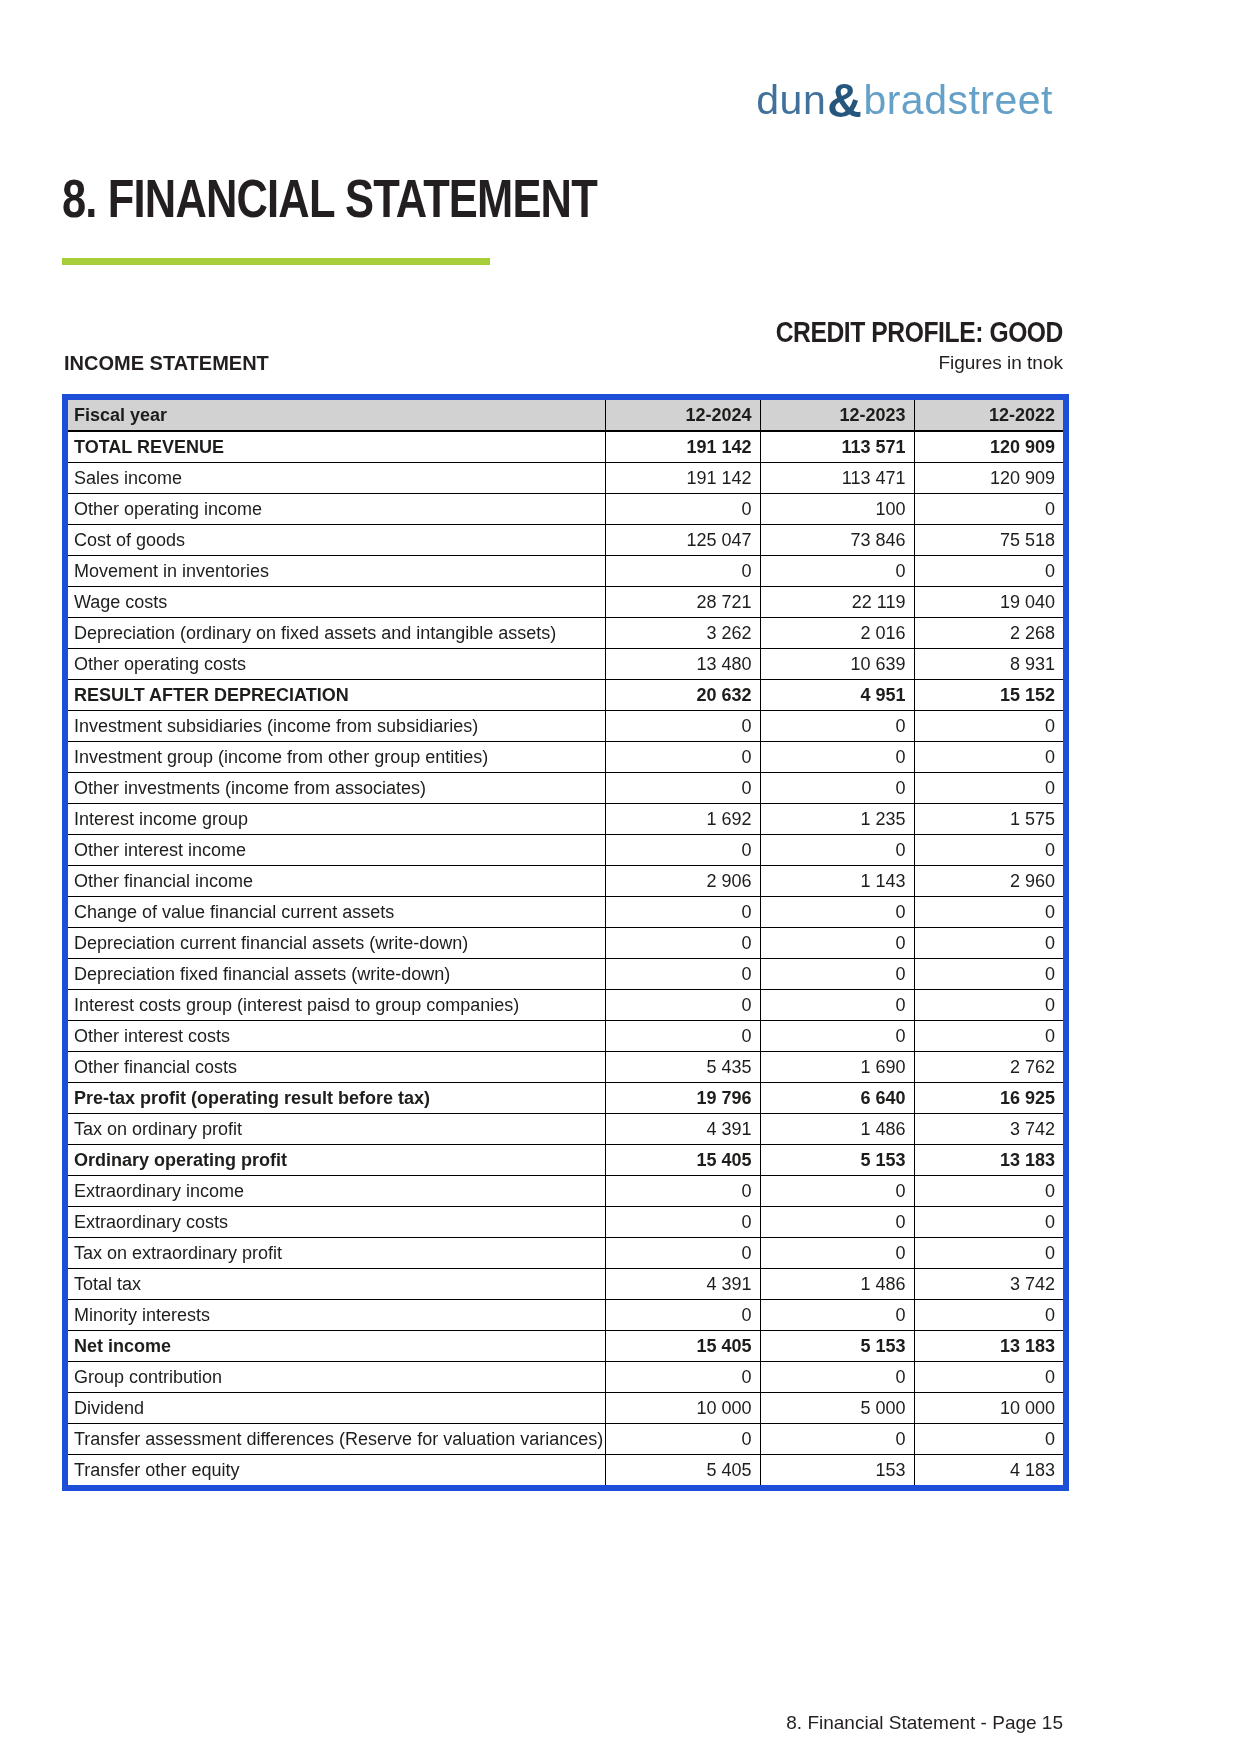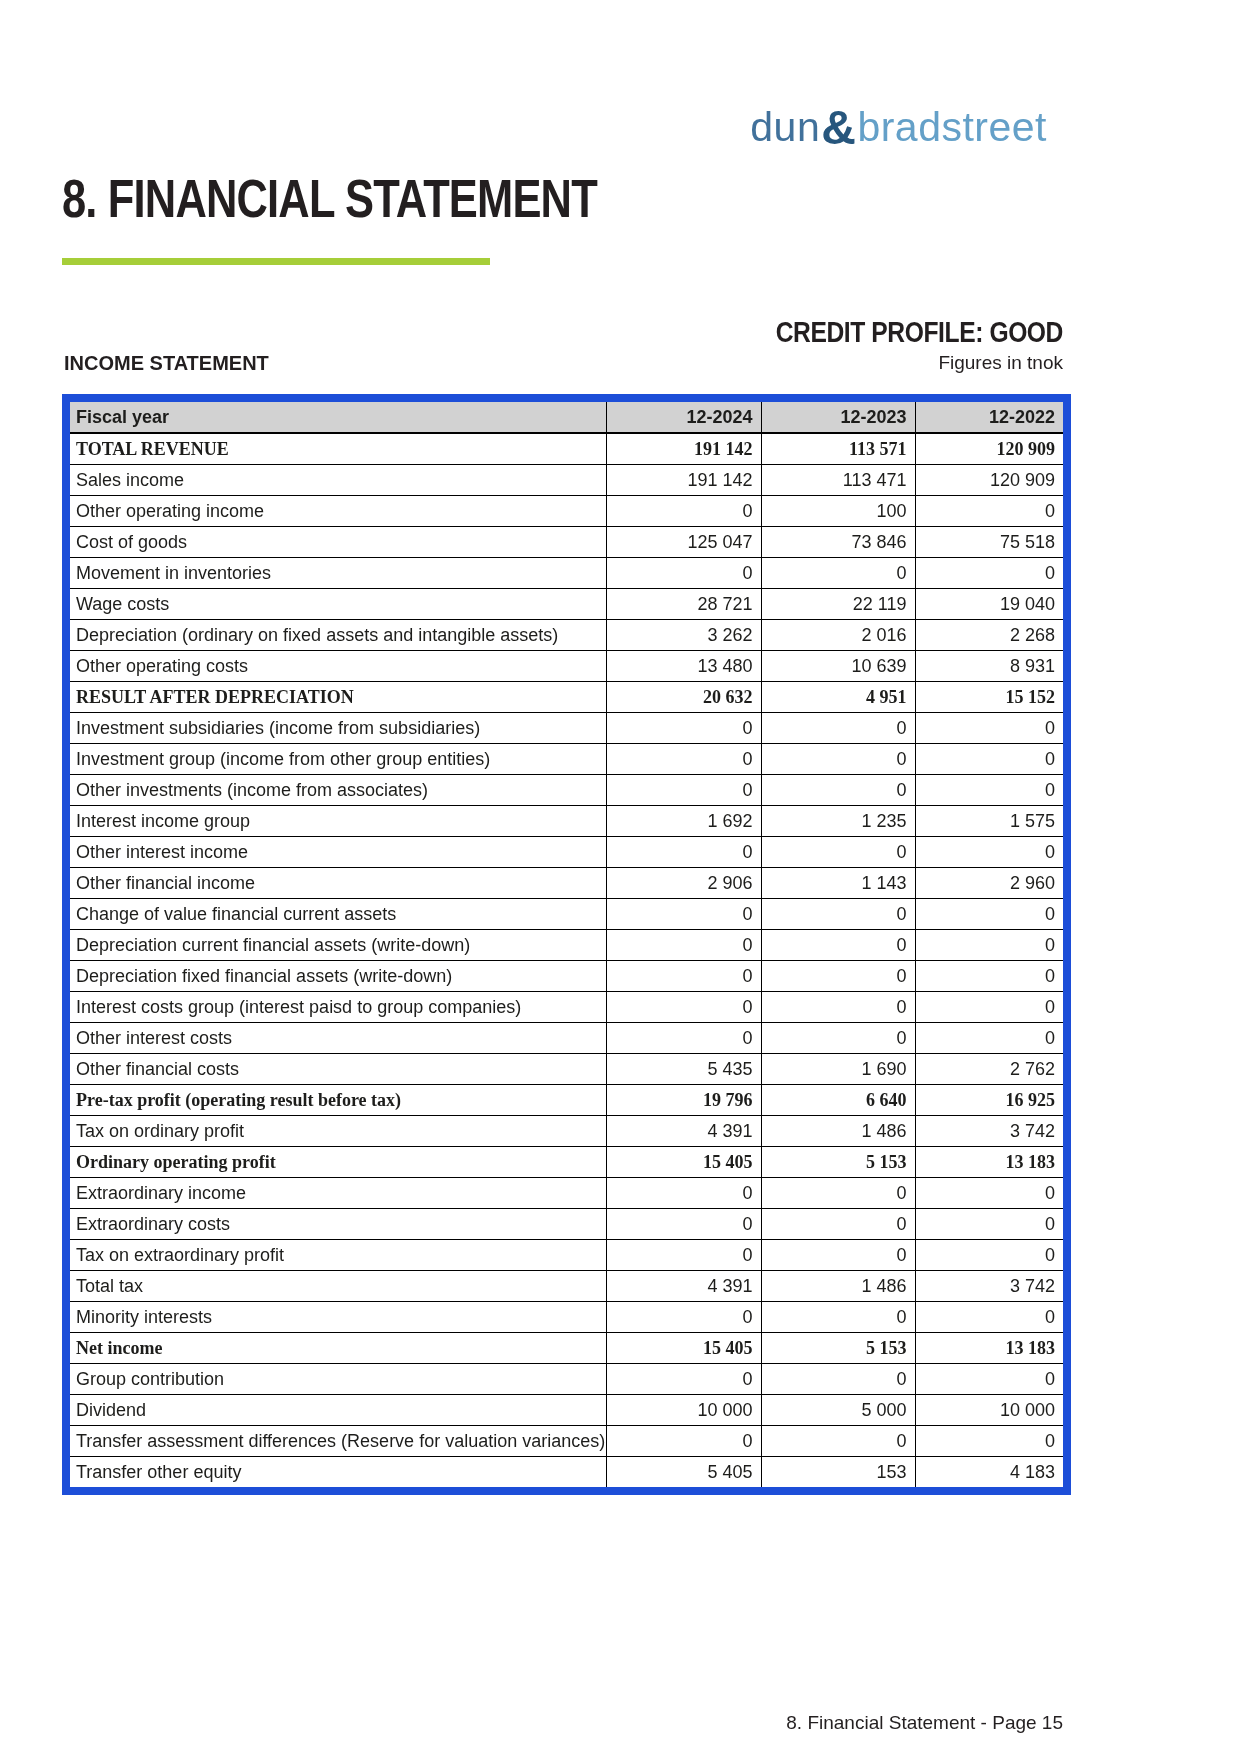--- a/index.html
+++ b/index.html
@@ -6,22 +6,22 @@
   .page{
     position:relative;
     width:1241px;height:1754px;
     background:#ffffff;
     font-family:"Liberation Sans", sans-serif;
     color:#1d1d1b;
     overflow:hidden;
   }
   
   .logo{
-    position:absolute; top:70px; right:194px;
-    white-space:nowrap; font-size:41px; font-weight:400; letter-spacing:0.5px;margin-top:27px;
+    position:absolute; top:70px; right:188px;
+    white-space:nowrap; font-size:41px; font-weight:400; letter-spacing:0.5px;
   }
   .logo .dun{color:#41719b;}
   .logo .amp{color:#27567d; font-weight:700; font-size:48px; margin:0 1px; position:relative; top:3px;}
   .logo .brad{color:#64a0c8;}
   
   .doc-title{
     position:absolute; left:62px; top:168px;
     font-size:53px; font-weight:700; letter-spacing:-1px;
     transform:scaleX(0.82); transform-origin:0 50%;
     white-space:nowrap; color:#231f20;
@@ -52,32 +52,32 @@
     font-size:18px;
     table-layout:fixed;
   }
   table.fin td{
     border:1px solid #000000;
     height:30px;
     padding:0 8px 0 6px;
     overflow:hidden; white-space:nowrap;
     vertical-align:middle;
   }
-  table.fin{border:8px solid #1d4ed8;}
+  table.fin{border:6px solid #1d4ed8;}
   table.fin col.c-label{width:540px;}
   table.fin col.c-y1{width:155px;}
   table.fin col.c-y2{width:154px;}
   table.fin col.c-y3{width:152px;}
   table.fin tr.head td{
     background:#d2d2d2;
     font-weight:700;
     border-bottom:2px solid #000000;
   }
   table.fin td.num{text-align:right;}
-  table.fin tr.bold td{font-weight:700;font-family:Liberation Serif, serif;}
+  table.fin tr.bold td{font-weight:700;}
   
   .footer{
     position:absolute; right:178px; top:1692px;
     font-size:19px; color:#231f20;margin-top:20px;
   }
 </style>
 </head>
 <body>
 
 <div class="page">

